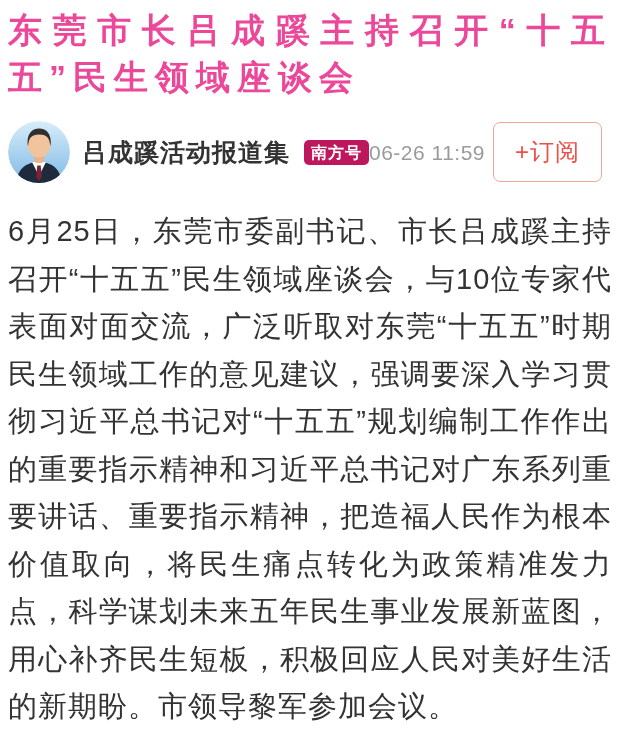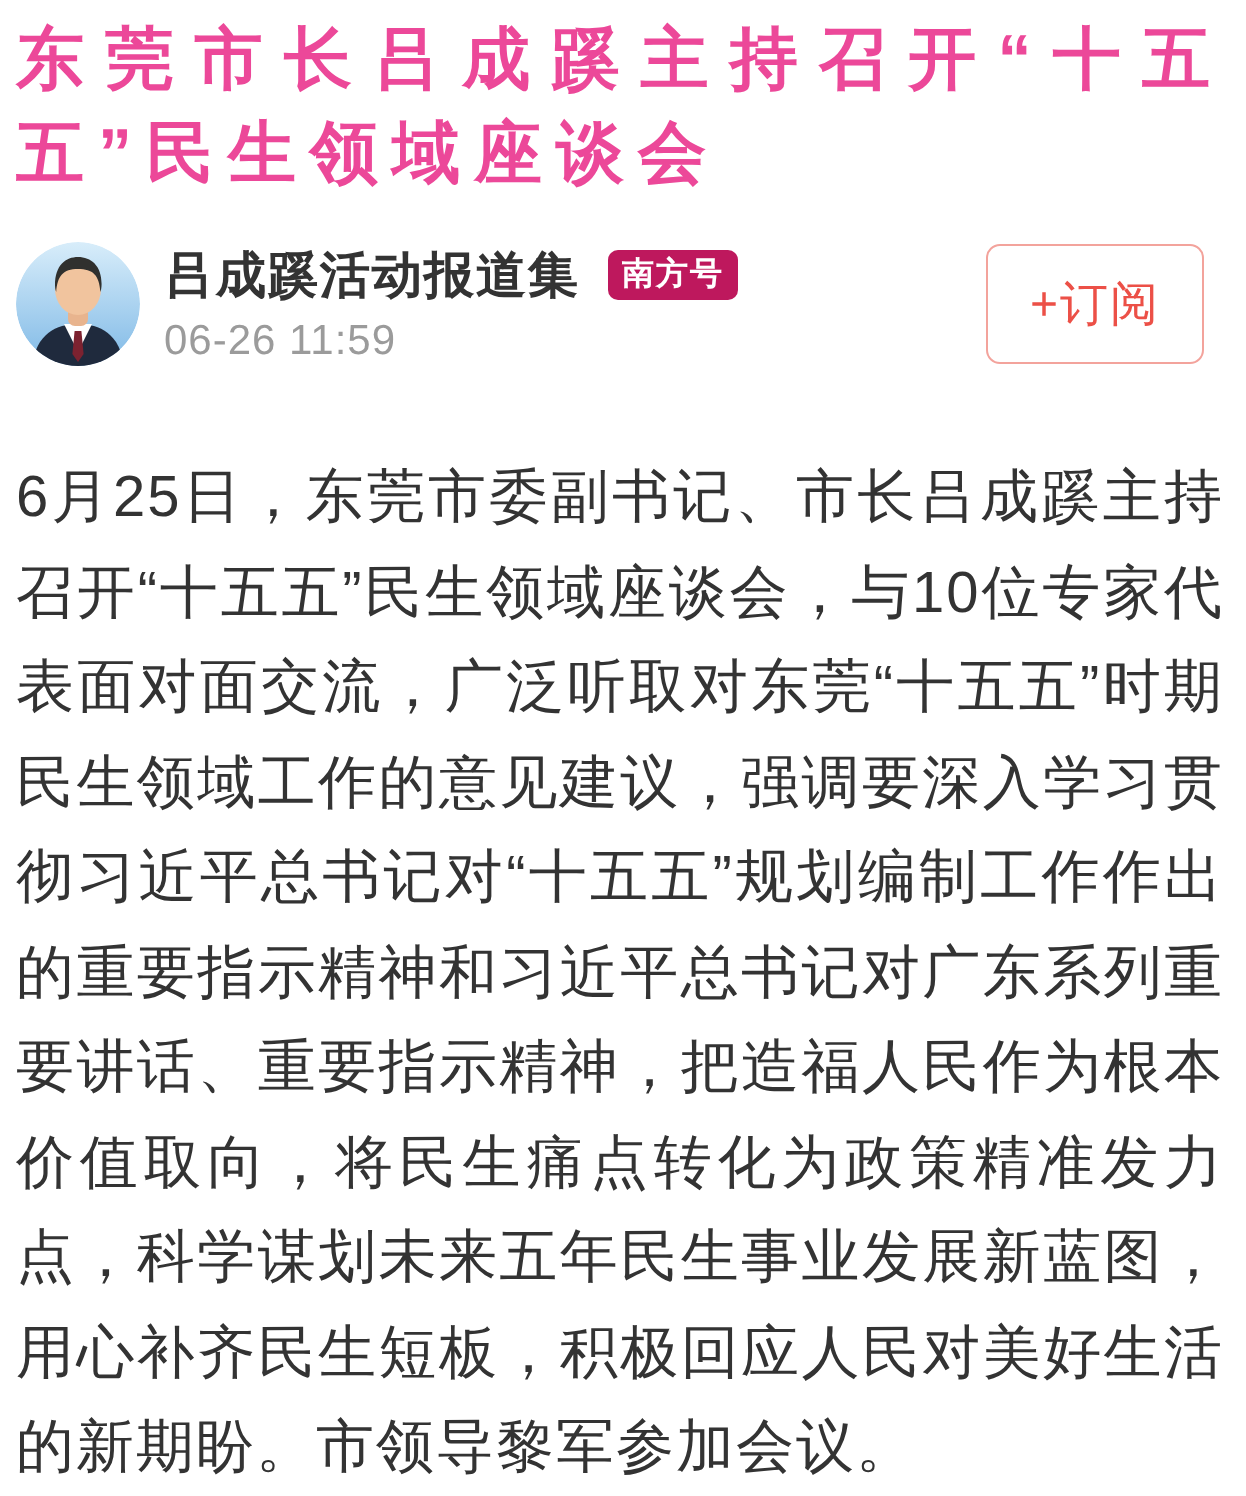--- a/index.html
+++ b/index.html
@@ -36,21 +36,21 @@
     height: 62px;
     border-radius: 50%;
     overflow: hidden;
     flex: none;
     cursor: pointer;
   }
   .avatar svg { display: block; width: 62px; height: 62px; }
   .author-meta {
     margin-left: 12px;
     display: flex;
-    flex-direction: column;
+    flex-direction: row;
     justify-content: center;
   }
   .author-line1 { display: flex; align-items: center; }
   .author-name {
     font-size: 25px;
     font-weight: 600;
     color: #333333;
     letter-spacing: 1px;
     cursor: pointer;
   }
@@ -84,21 +84,21 @@
     color: #ec5047;
     font-size: 24px;
     font-family: "Liberation Sans", "DejaVu Sans", sans-serif;
     cursor: pointer;
     display: flex;
     align-items: center;
     justify-content: center;
     letter-spacing: 1px;
   }
   .article-body {
-    margin-top: 43px;
+    margin-top: 25px;
     font-size: 29px;
     line-height: 47.5px;
     color: #333333;
     letter-spacing: 1px;
     text-align: justify;
   }
 </style>
 </head>
 <body>
 

